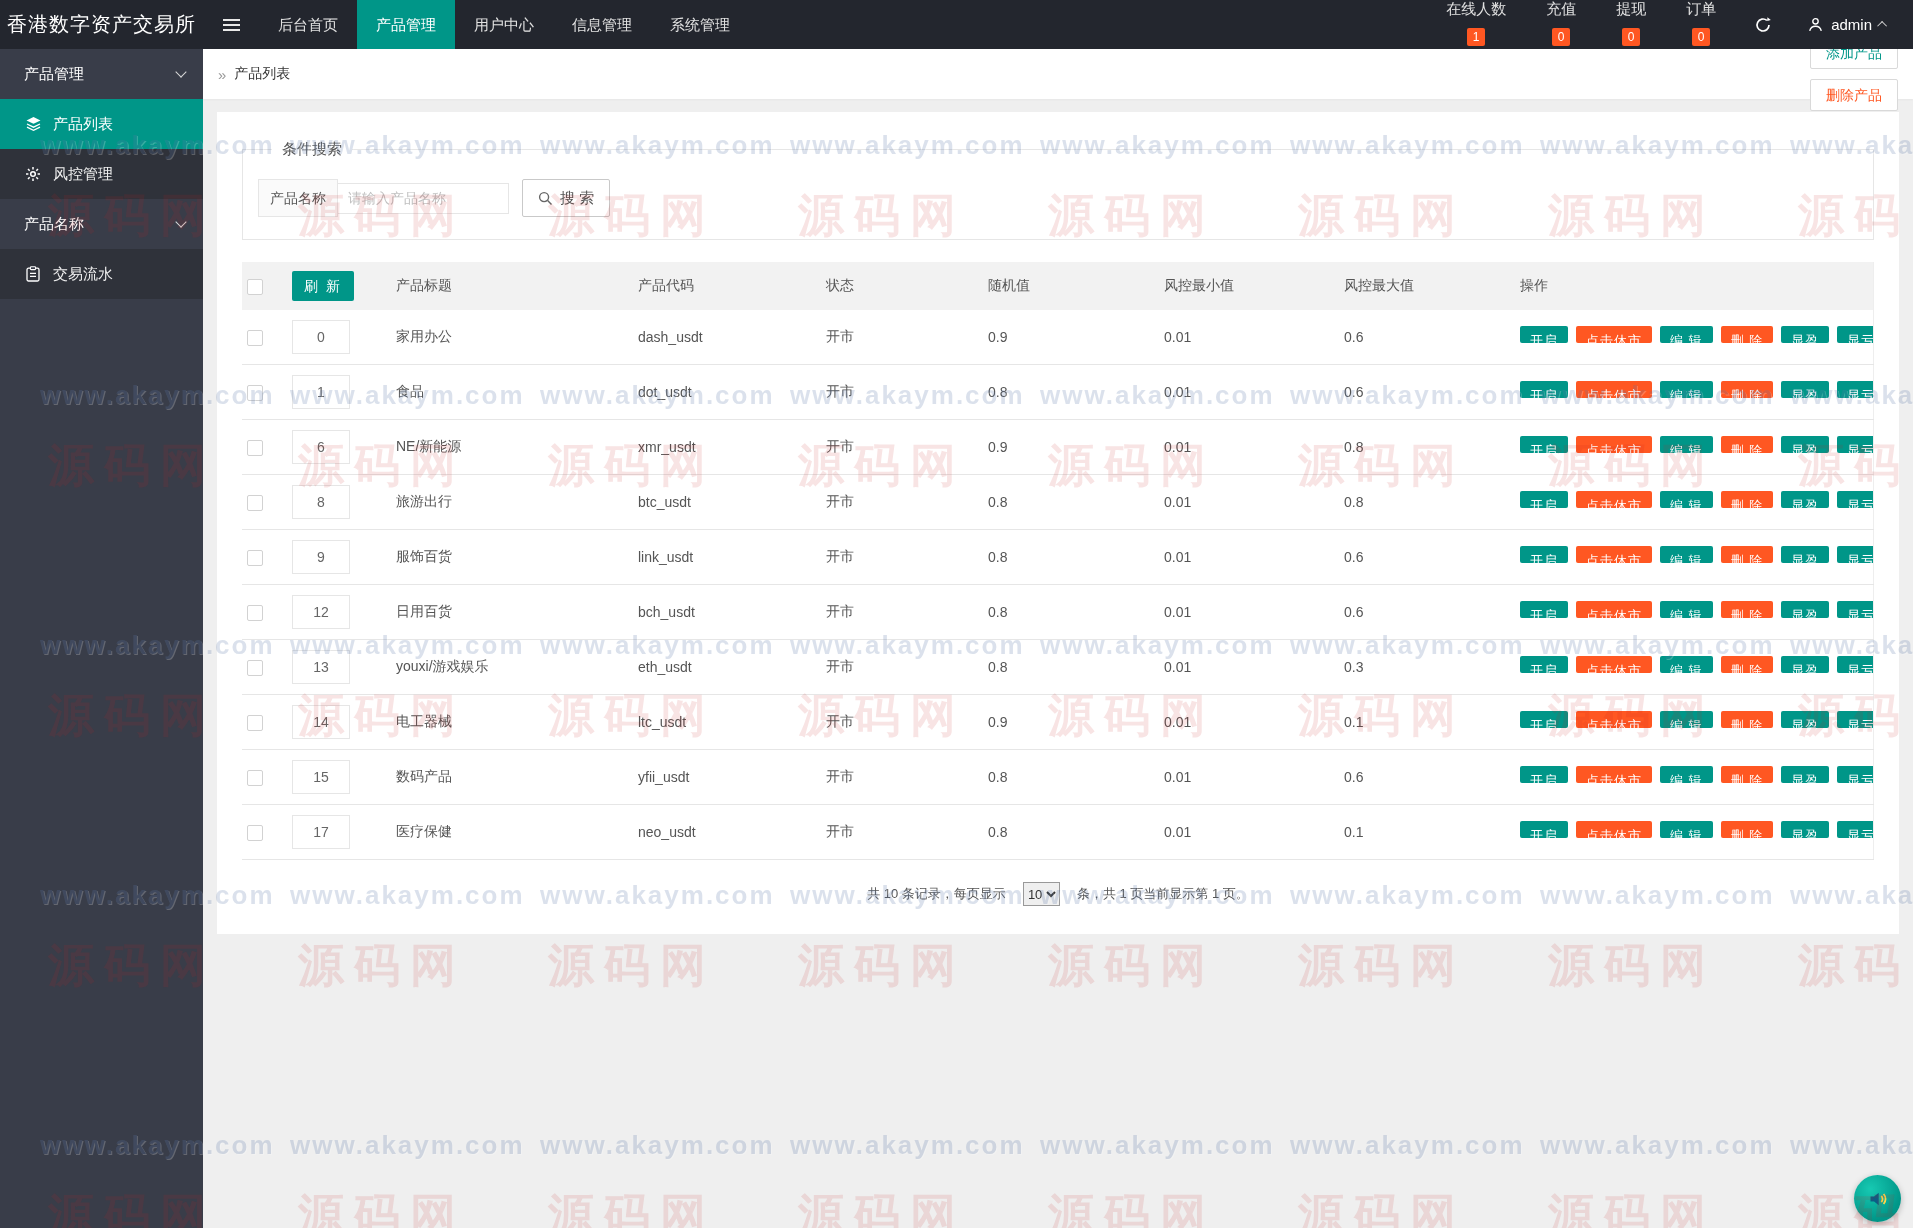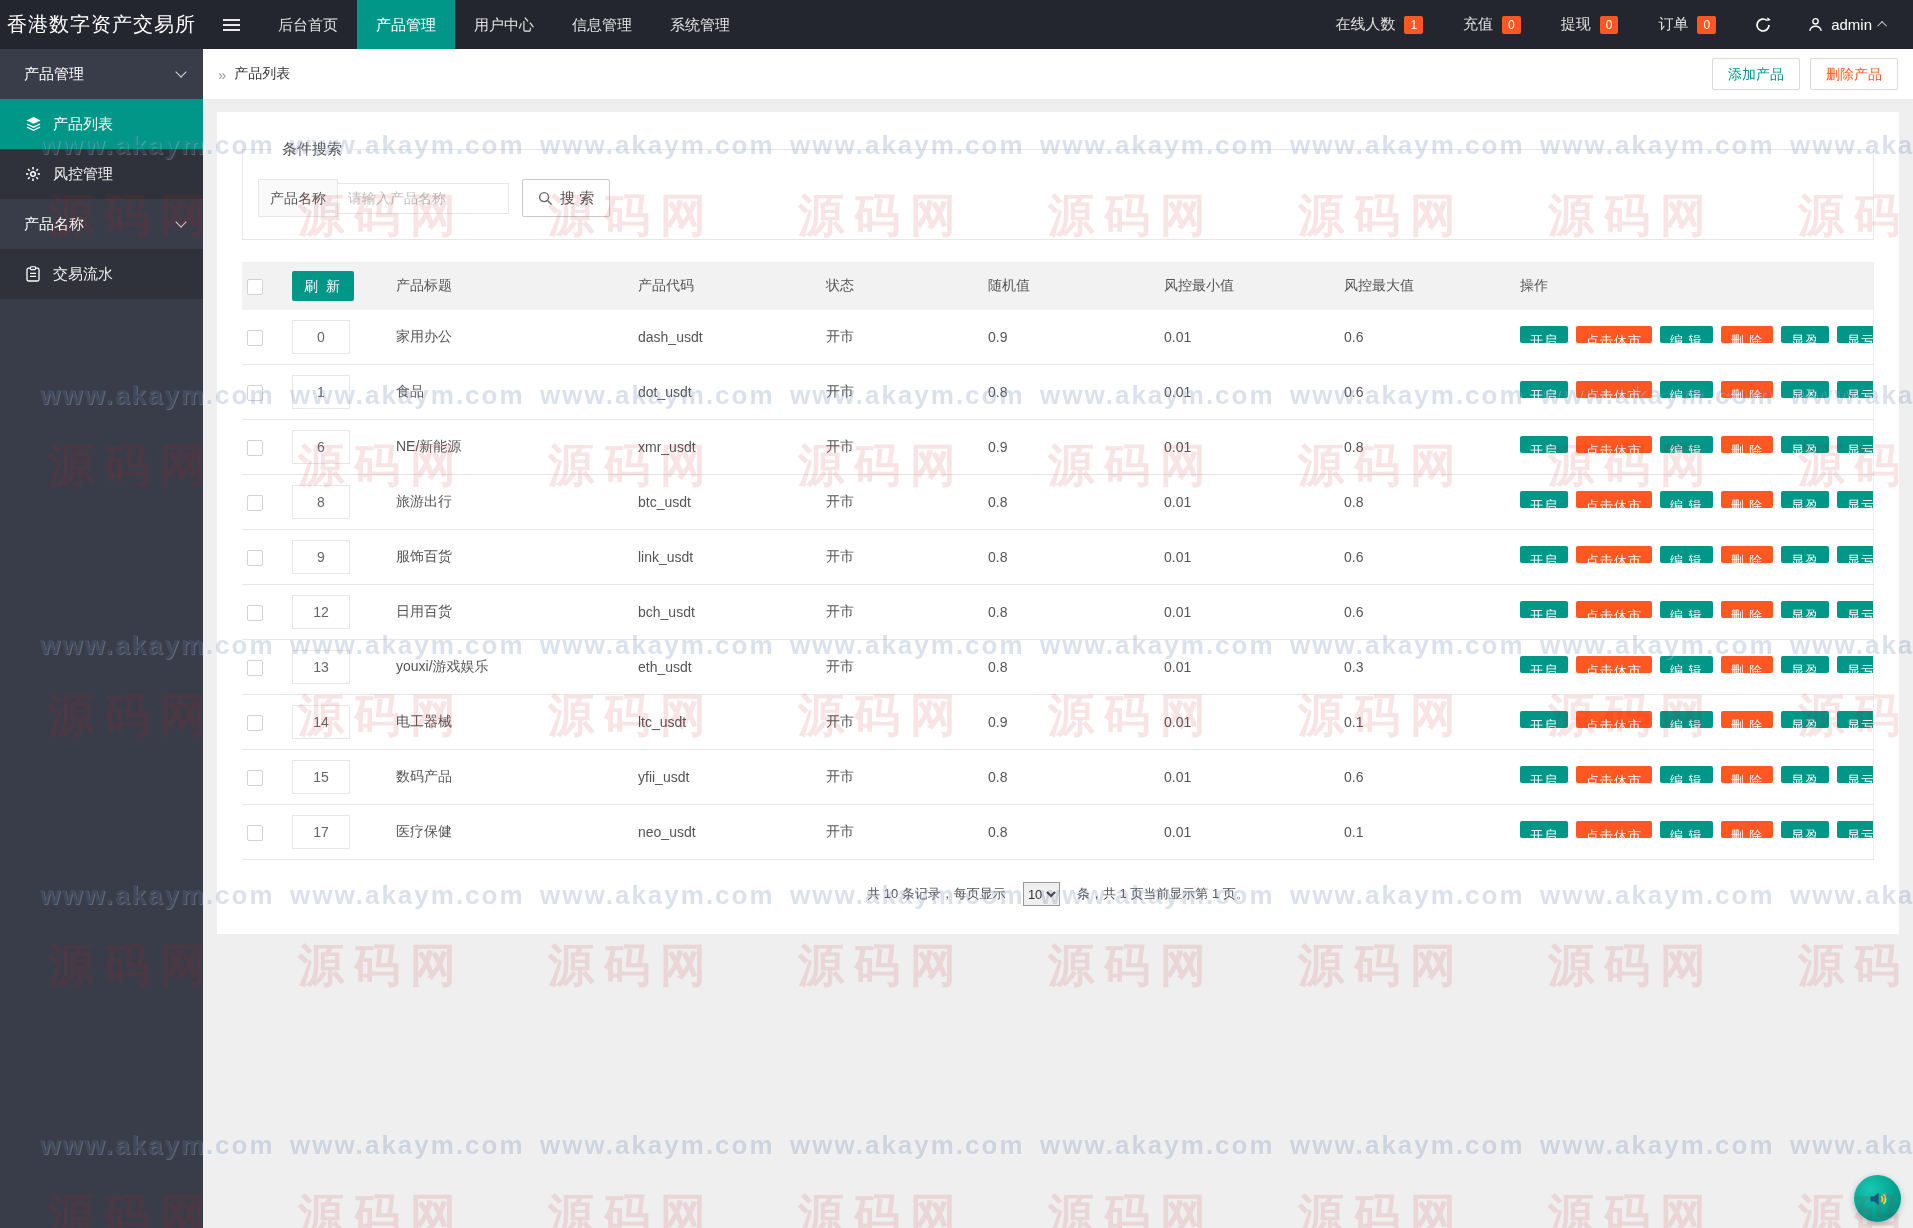--- a/index.html
+++ b/index.html
@@ -28,21 +28,21 @@
   .hamburger i { width: 17px; height: 2px; background: #e9e9e9; display: block; }
   .nav-left { display: flex; align-items: stretch; }
   .nav-item {
     padding: 0 19px; line-height: 49px; font-size: 15px; color: #e2e2e2;
     text-decoration: none; cursor: pointer; white-space: nowrap;
   }
   .nav-item.active { background: #009688; color: #fff; }
   .nav-right { margin-left: auto; display: flex; align-items: stretch; }
   .stat {
     display: flex; align-items: center; gap: 9px; padding: 0 20px;
-    color: #e2e2e2; font-size: 15px; cursor: pointer;
+    color: #e2e2e2; font-size: 15px; cursor: pointer; flex-direction: column;
   }
   .badge {
     background: #FF5722; color: #fff; font-size: 12px; line-height: 18px;
     padding: 0 6px; border-radius: 2px;
   }
   .nav-refresh {
     display: flex; align-items: center; padding: 0 18px; cursor: pointer;
   }
   .nav-user {
     display: flex; align-items: center; gap: 8px; padding: 0 26px 0 18px;
@@ -76,21 +76,21 @@
   .side-icon { width: 18px; display: flex; justify-content: center; align-items: center; }
 
   
   .main { margin-left: 203px; padding-top: 49px; }
   .crumb-bar {
     height: 50px; background: #fff; display: flex; align-items: center;
     padding: 0 15px; box-shadow: 0 1px 2px rgba(0,0,0,.04);
   }
   .crumb-arrow { color: #999; font-size: 15px; margin-right: 8px; }
   .crumb-title { color: #333; font-size: 14px; }
-  .crumb-actions { margin-left: auto; display: flex; gap: 10px; }
+  .crumb-actions { margin-left: auto; display: flex; gap: 10px; flex-direction: column; }
   .btn-plain {
     background: #fff; border: 1px solid #d9d9d9; border-radius: 2px;
     height: 32px; line-height: 30px; padding: 0 15px; font-size: 14px; cursor: pointer;
   }
   .btn-plain.add { color: #009688; }
   .btn-plain.del { color: #FF5722; }
 
   .card {
     background: #fff; margin: 13px 14px; padding: 22px 25px 28px 25px;
     min-height: 745px;

